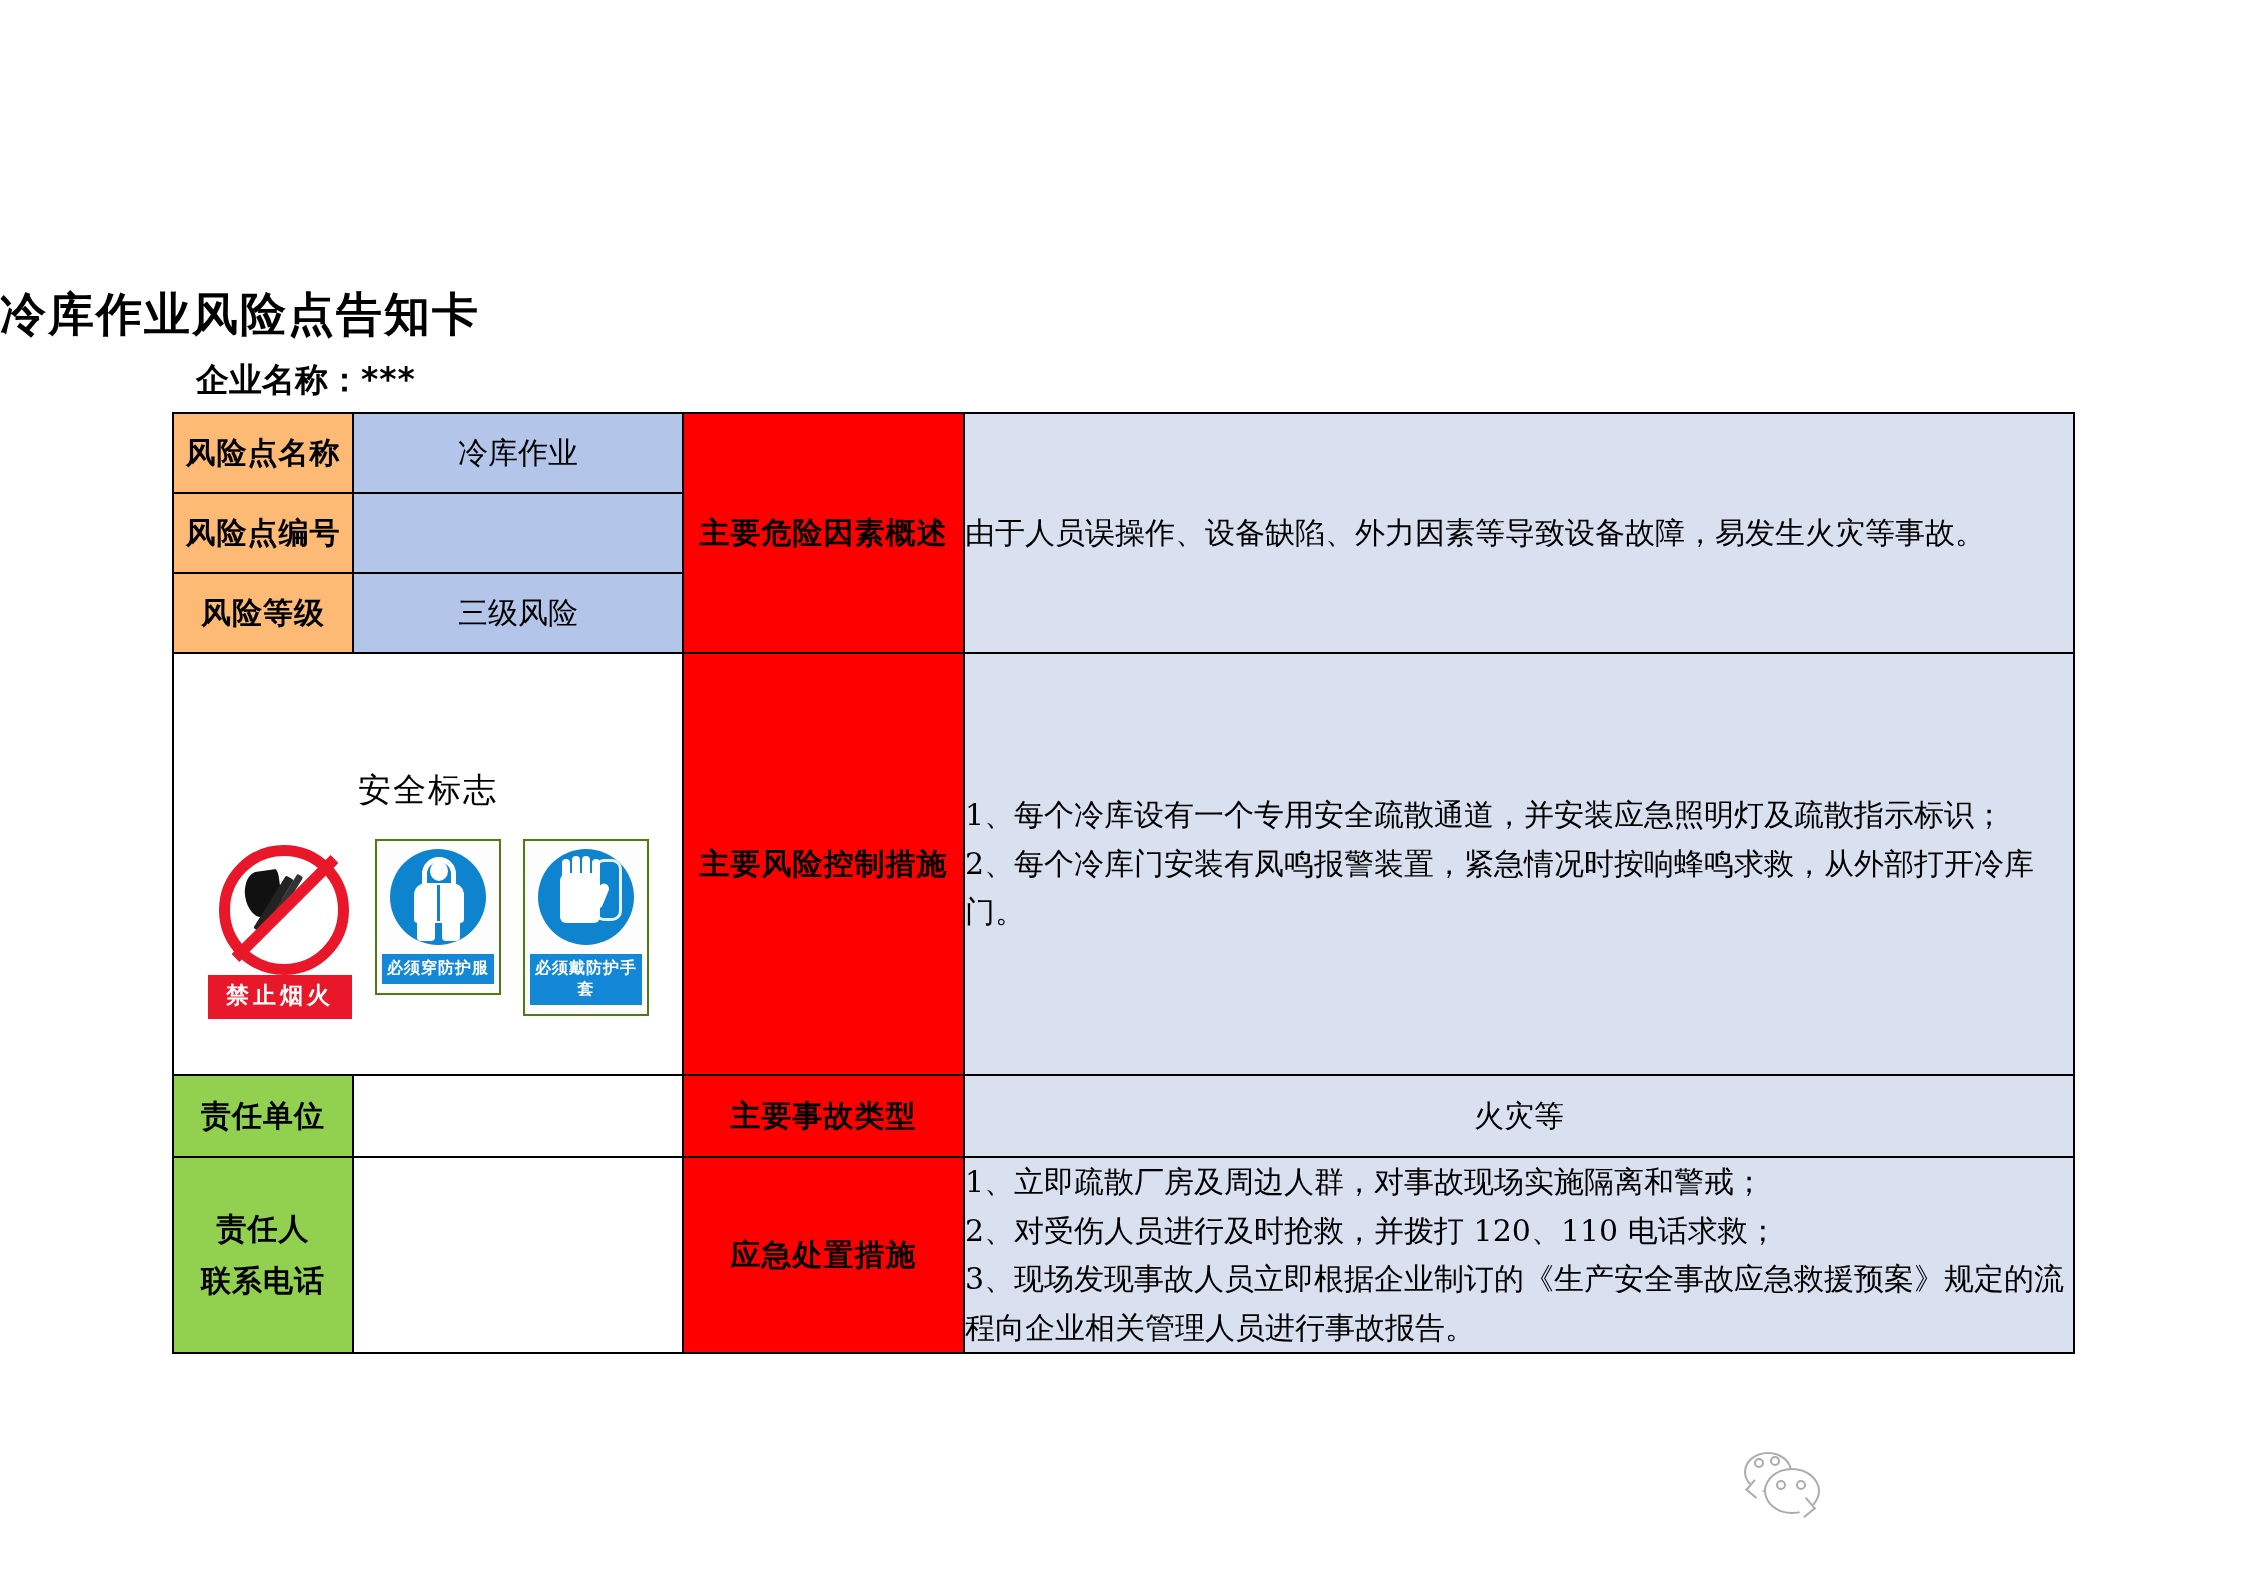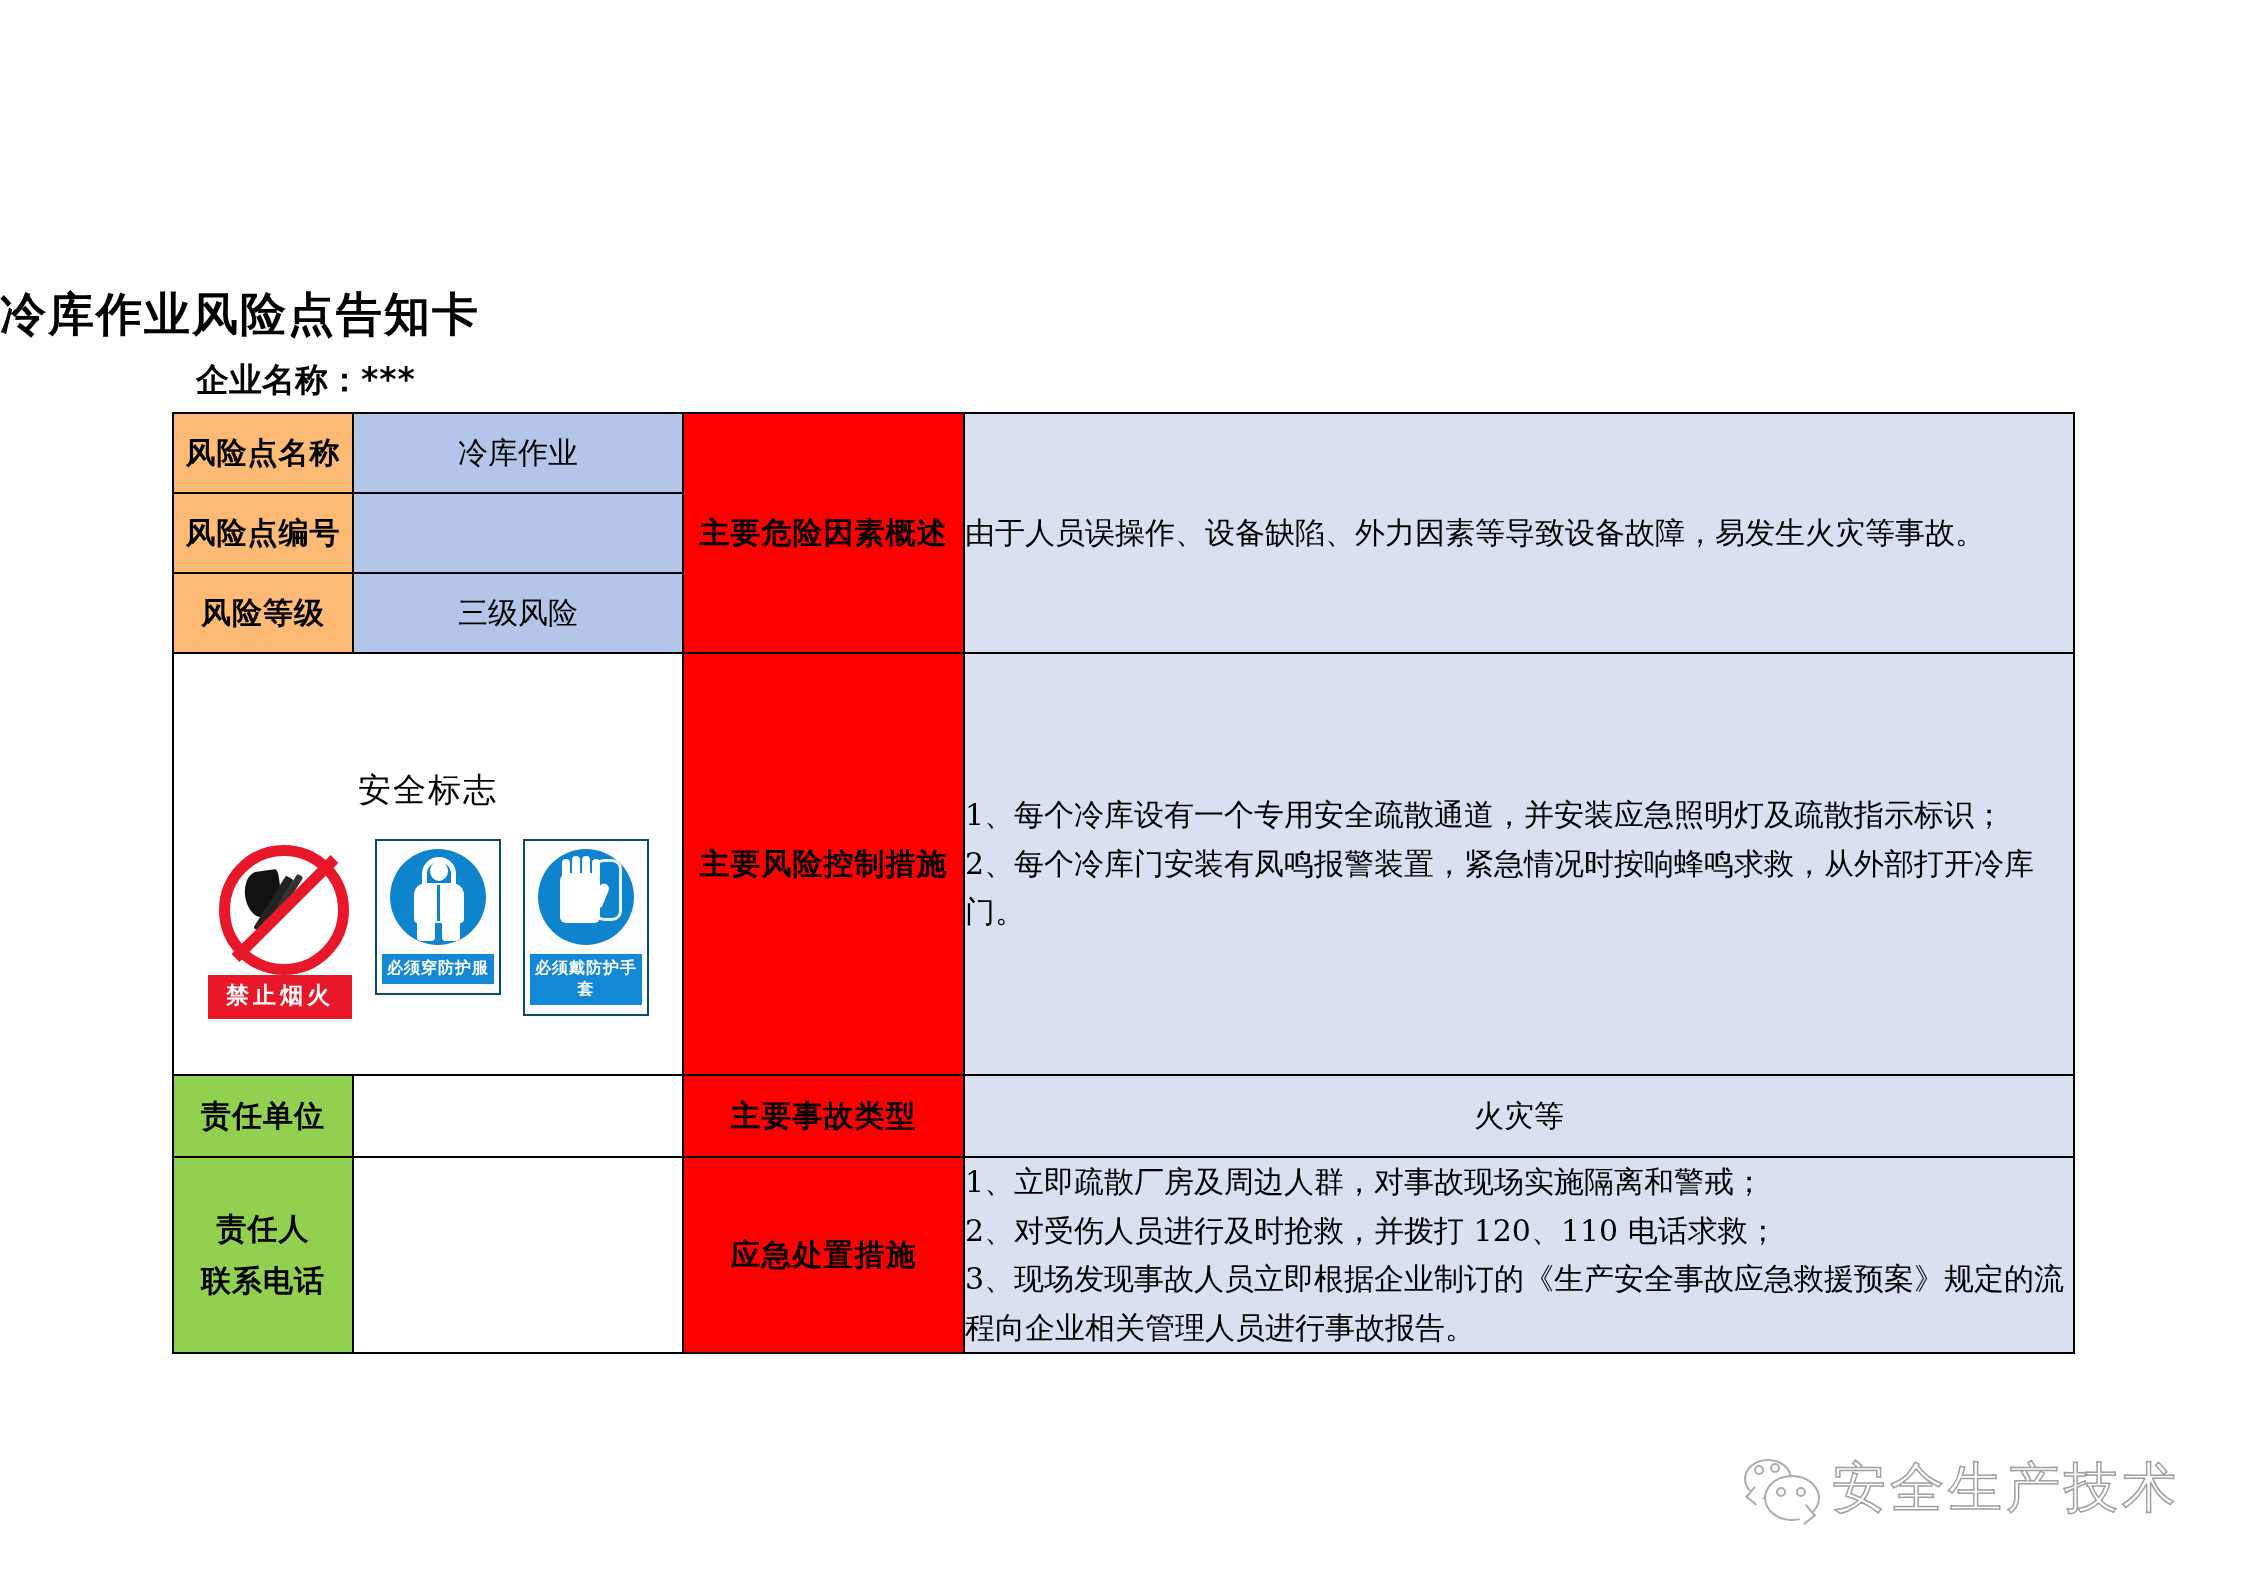--- a/index.html
+++ b/index.html
@@ -203,21 +203,21 @@
     letter-spacing: 4px;
     padding: 5px 0 8px 0;
     font-family: "DejaVu Sans", "Liberation Sans", sans-serif;
     box-sizing: border-box;
   }
 
   
   .sign-mand {
     width: 126px;
     background: #FDFDFD;
-    border: 2px solid #0c4a6e;
+    border: 2px solid #4d7c0f;
     padding: 8px 6px 9px 6px;
     box-sizing: border-box;
     display: flex;
     flex-direction: column;
     align-items: center;
   }
   .mand-circle {
     width: 96px;
     height: 96px;
     border-radius: 50%;
@@ -452,14 +452,13 @@
   <div class="wm-bubbles">
     <div class="wm-b1"></div>
     <div class="wm-b1-tail"></div>
     <div class="wm-b2"></div>
     <div class="wm-b2-tail"></div>
     <div class="wm-dot wm-d1"></div>
     <div class="wm-dot wm-d2"></div>
     <div class="wm-dot wm-d3"></div>
     <div class="wm-dot wm-d4"></div>
   </div>
-  <div class="wm-text">安全生产技术</div>
 </div>
 
 </body></html>

